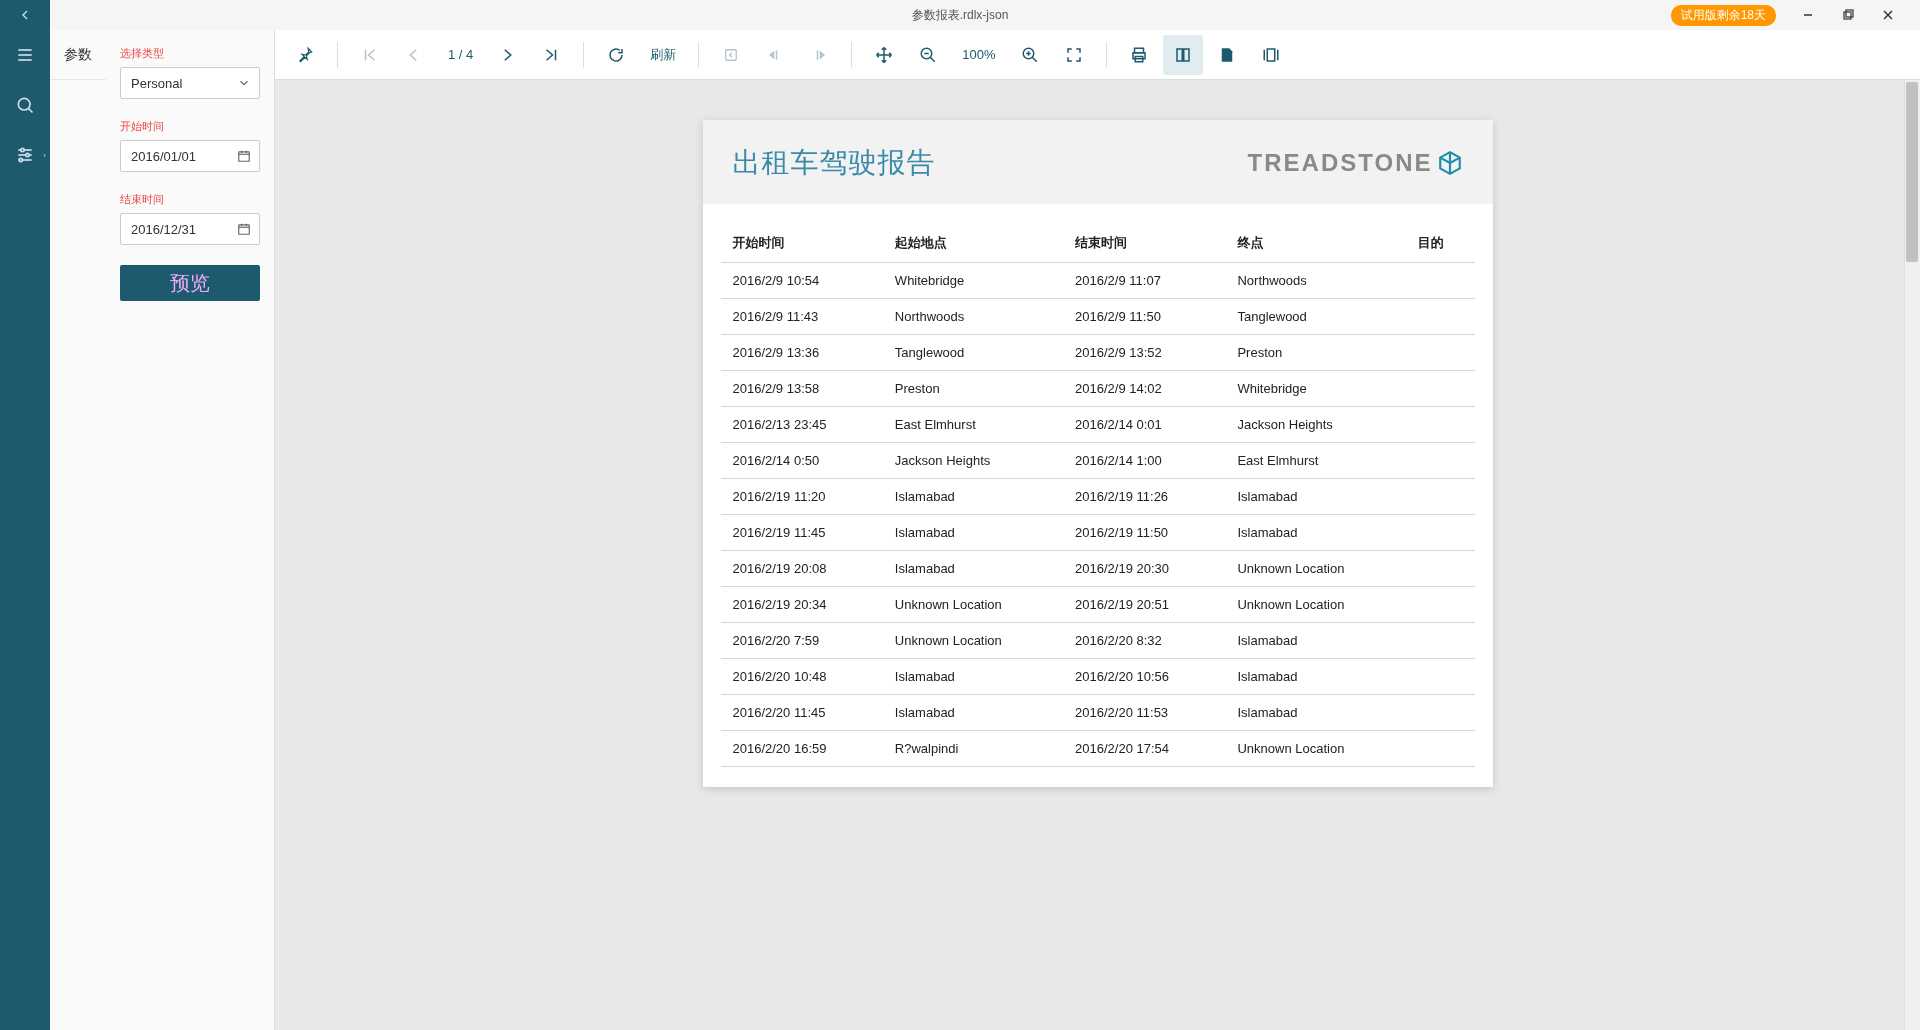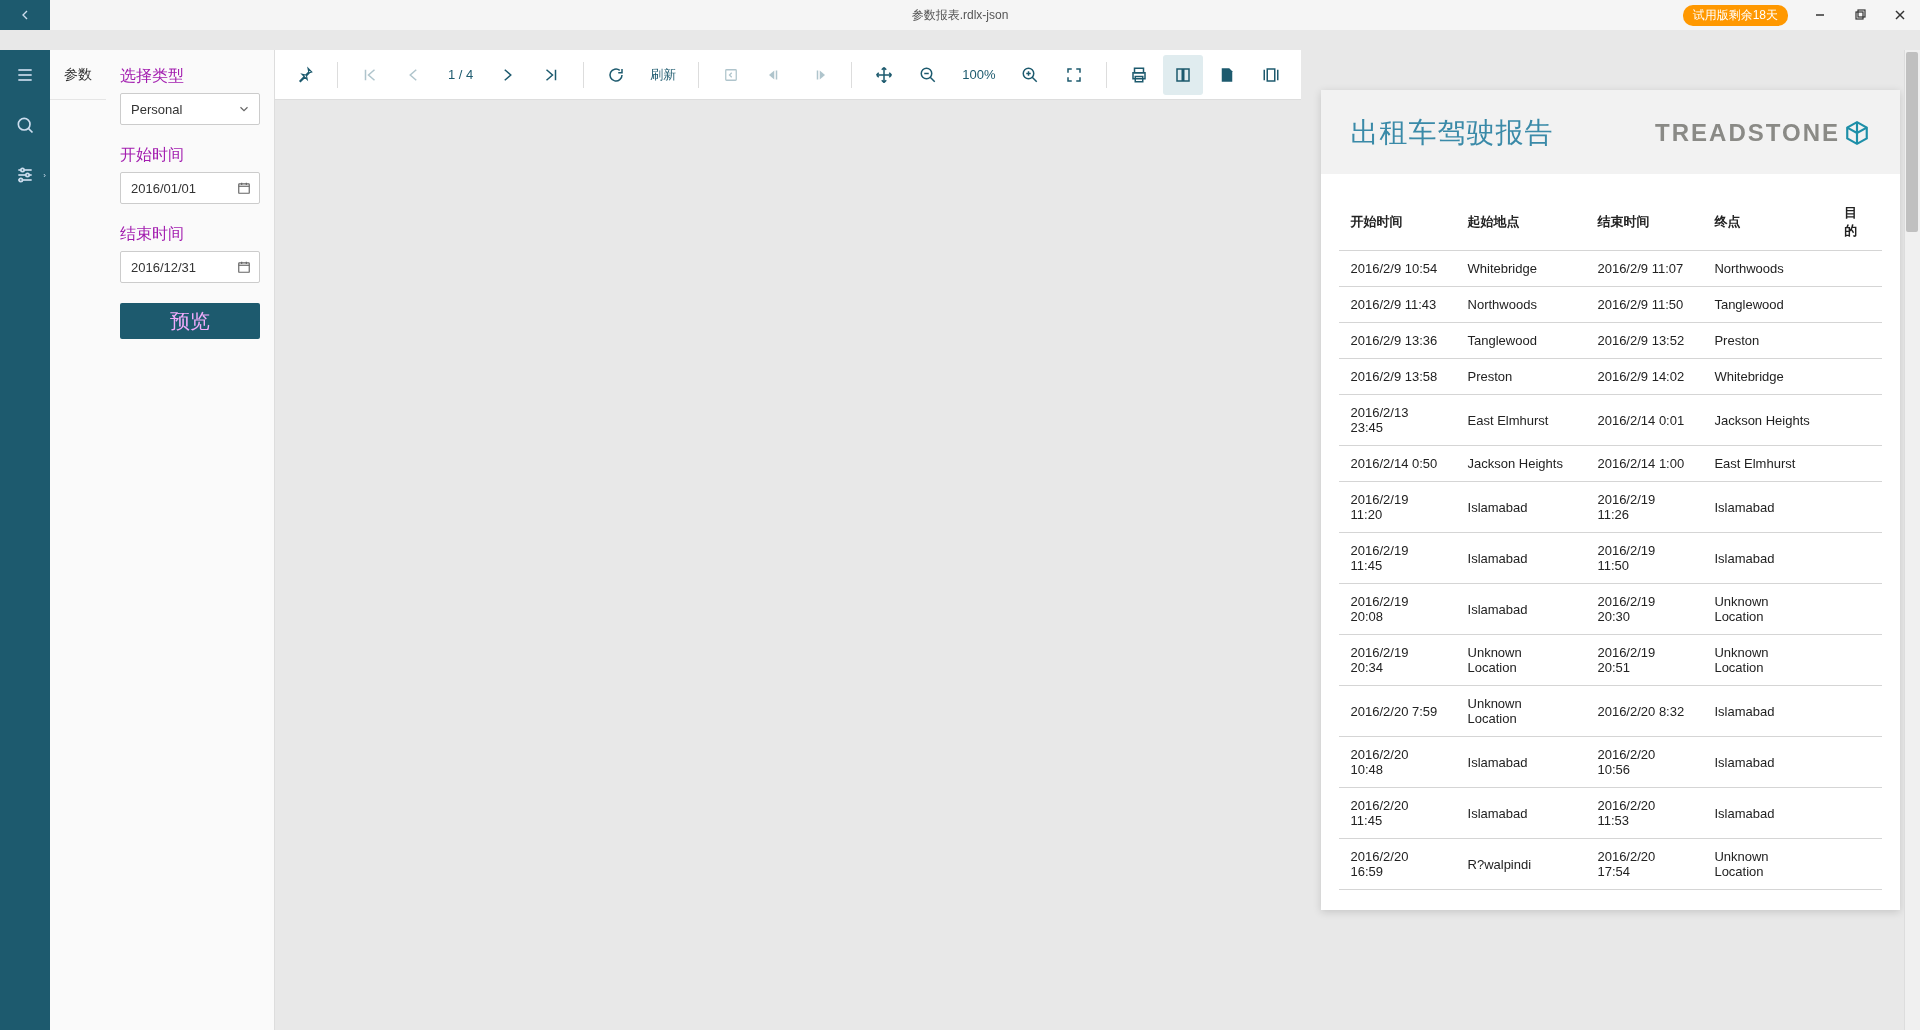--- a/index.html
+++ b/index.html
@@ -1,46 +1,46 @@
 <!DOCTYPE html>
 <html><head>
 <meta charset="utf-8">
 <style>
 * { box-sizing: border-box; margin: 0; padding: 0; font-family: "Microsoft YaHei", "Segoe UI", sans-serif; }
 body { background: #e8e8e8; overflow: hidden; }
-.app { display: flex; flex-direction: column; height: 100vh; gap: 20px; }
+.app { display: flex; flex-direction: column; height: 100vh; }
 
 
 .titlebar { height: 30px; background: #f5f5f5; display: flex; align-items: center; position: relative; }
 .titlebar-left { width: 50px; background: #1d5a6e; height: 30px; display: flex; align-items: center; justify-content: center; }
 .titlebar-title { position: absolute; left: 50%; transform: translateX(-50%); font-size: 12px; color: #555; }
-.titlebar-right { position: absolute; right: 0; display: flex; align-items: center; height: 30px; }
+.titlebar-right { position: absolute; right: 12px; display: flex; align-items: center; height: 30px; }
 .trial-badge { background: #ff9800; color: #fff; font-size: 12px; padding: 2px 10px; border-radius: 10px; margin-right: 12px; }
 .win-btn { width: 40px; height: 30px; display: flex; align-items: center; justify-content: center; cursor: pointer; }
 
 
 .main { flex: 1; display: flex; min-height: 0; }
 
 
 .rail { width: 50px; background: #1d5a6e; display: flex; flex-direction: column; align-items: center; padding-top: 0; }
 .rail-btn { width: 50px; height: 50px; display: flex; align-items: center; justify-content: center; cursor: pointer; color: #cde; position: relative; }
 .rail-btn svg { width: 20px; height: 20px; }
 .rail-caret { position: absolute; right: 4px; top: 50%; transform: translateY(-50%); font-size: 8px; color: #cde;}
 
 
 .sidebar { width: 225px; background: #fafafa; border-right: 1px solid #ddd; display: flex; flex-direction: row; }
 .sidebar-header { height: 50px; display: flex; align-items: center; padding: 0 14px; font-size: 14px; color: #333; border-bottom: 1px solid #e5e5e5; }
 .sidebar-body { padding: 12px 14px; flex: 1; overflow: auto; }
-.field-label { font-size: 16px; color: #a21caf; margin-bottom: 6px; margin-top: 4px; display: block; }
+.field-label { font-size: 11px; color: #ef4444; margin-bottom: 6px; margin-top: 4px; display: block; }
 .select-box, .date-box { width: 100%; height: 32px; border: 1px solid #ccc; background: #fff; border-radius: 2px; display: flex; align-items: center; padding: 0 10px; font-size: 13px; color: #333; position: relative; margin-bottom: 20px; }
 .select-box svg, .date-box svg { position: absolute; right: 8px; width: 14px; height: 14px; color: #666; }
 .preview-btn { width: 100%; height: 36px; background: #1d5a6e; color: #f0abfc; border: none; font-size: 20px; cursor: pointer; border-radius: 2px; }
 
 
-.content { flex: 1; display: flex; flex-direction: row; background: #e8e8e8; min-width: 0; }
+.content { flex: 1; display: flex; flex-direction: column; background: #e8e8e8; min-width: 0; }
 
 
 .toolbar { height: 50px; background: #fff; border-bottom: 1px solid #ddd; display: flex; align-items: center; padding: 0 10px; gap: 4px; }
 .tb-btn { width: 40px; height: 40px; display: flex; align-items: center; justify-content: center; cursor: pointer; color: #1d5a6e; border-radius: 3px; }
 .tb-btn.disabled { opacity: 0.35; cursor: default; }
 .tb-btn.active { background: #e0ecef; }
 .tb-sep { width: 1px; height: 26px; background: #ddd; margin: 0 8px; }
 .tb-text { font-size: 13px; color: #1d5a6e; padding: 0 10px; }
 .tb-btn svg { width: 18px; height: 18px; }
 

